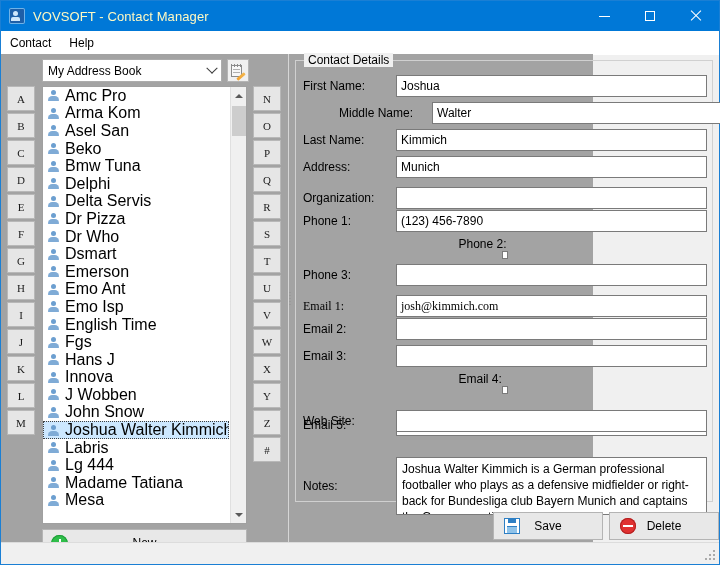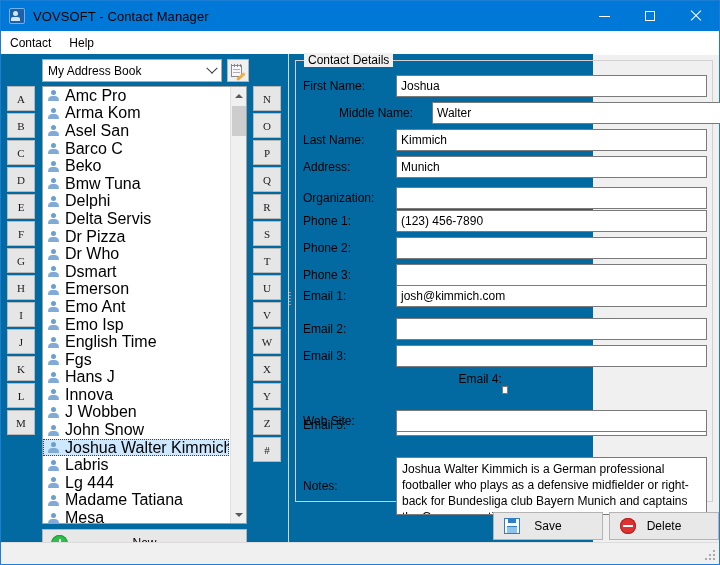--- a/index.html
+++ b/index.html
@@ -36,21 +36,21 @@
     content: ""; position: absolute;
     left: 4px; top: 3px; width: 5px; height: 5px;
     border-radius: 50%; background: #cfe6fb;
   }
   #titlebar .tb-icon::after {
     content: ""; position: absolute;
     left: 2px; top: 9px; width: 9px; height: 4px;
     border-radius: 2px 2px 0 0; background: #cfe6fb;
   }
   #titlebar .tb-title {
-    color: #000000; font-size: 13px; letter-spacing: .1px;
+    color: #fef9c3; font-size: 13px; letter-spacing: .1px;
     white-space: nowrap;
   }
   #winbtns {
     position: absolute; right: 0; top: 0; height: 30px;
     display: flex;
   }
   #winbtns .wbtn {
     width: 46px; height: 30px;
     display: flex; align-items: center; justify-content: center;
     color: #fff;
@@ -73,21 +73,21 @@
     border-bottom: 1px solid #ffffff;
   }
   #menubar .mitem {
     padding: 2px 9px; font-size: 12px; color: #000;
   }
 
   
   #body {
     position: absolute; left: 0; top: 53px;
     width: 592px; height: 510px;
-    background: #0369a1;
+    background: #a3a3a3;
   }
 
   
   #leftpane { position: absolute; left: 0; top: 0; width: 285px; height: 510px; }
 
   #addrbook-row { position: absolute; left: 41px; top: 5px; width: 205px; height: 23px; }
   #addrbook-combo {
     position: absolute; left: 0; top: 0; width: 180px; height: 23px;
     background: #fff; border: 1px solid #acacac; box-sizing: border-box;
     display: flex; align-items: center;
@@ -376,24 +376,20 @@
             <div class="contact-item">
               <span class="person-icon"></span>
               <span>Arma Kom</span>
             </div>
             <div class="contact-item">
               <span class="person-icon"></span>
               <span>Asel San</span>
             </div>
             <div class="contact-item">
               <span class="person-icon"></span>
-              <span>Barco C</span>
-            </div>
-            <div class="contact-item">
-              <span class="person-icon"></span>
               <span>Beko</span>
             </div>
             <div class="contact-item">
               <span class="person-icon"></span>
               <span>Bmw Tuna</span>
             </div>
             <div class="contact-item">
               <span class="person-icon"></span>
               <span>Delphi</span>
             </div>
@@ -512,29 +508,29 @@
               <div class="field-input">Munich</div>
             </div>
             <div class="field-row" style="top: 126px;">
               <div class="field-label">Organization:</div>
               <div class="field-input"></div>
             </div>
             <div class="field-row" style="top: 149px;">
               <div class="field-label">Phone 1:</div>
               <div class="field-input">(123) 456-7890</div>
             </div>
-            <div class="field-row" style="top: 176px;">
+            <div class="field-row" style="top: 176px; flex-direction: column;">
               <div class="field-label">Phone 2:</div>
               <div class="field-input"></div>
             </div>
             <div class="field-row" style="top: 203px;">
               <div class="field-label">Phone 3:</div>
               <div class="field-input"></div>
             </div>
-            <div class="field-row" style="top: 224px;">
+            <div class="field-row" style="top: 234px; font-family: Liberation Serif, serif;">
               <div class="field-label">Email 1:</div>
               <div class="field-input">josh@kimmich.com</div>
             </div>
             <div class="field-row" style="top: 257px;">
               <div class="field-label">Email 2:</div>
               <div class="field-input"></div>
             </div>
             <div class="field-row" style="top: 284px;">
               <div class="field-label">Email 3:</div>
               <div class="field-input"></div>

